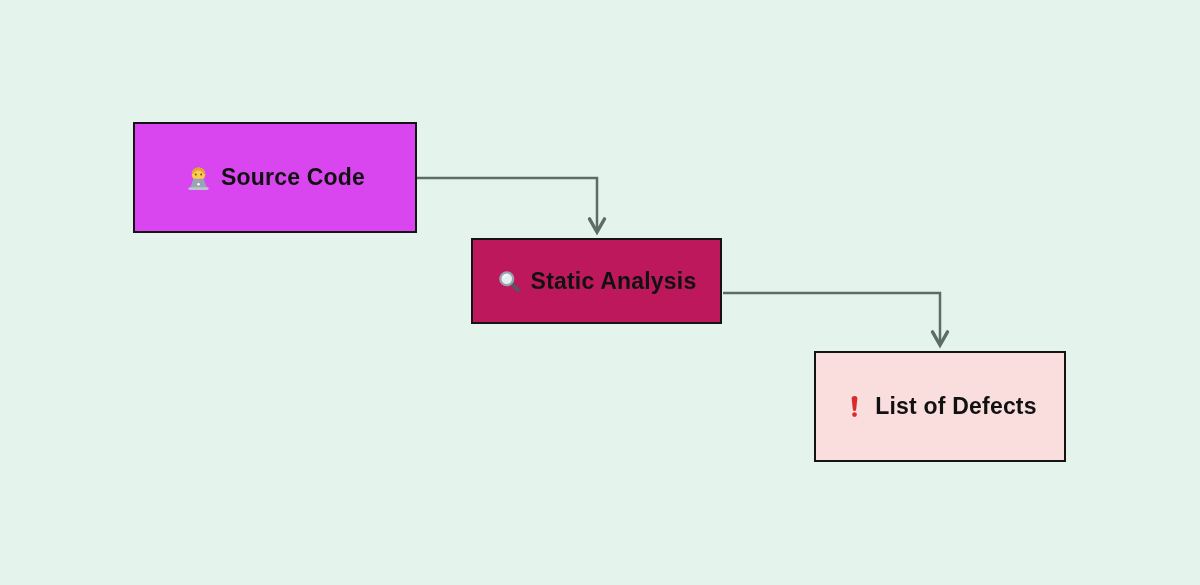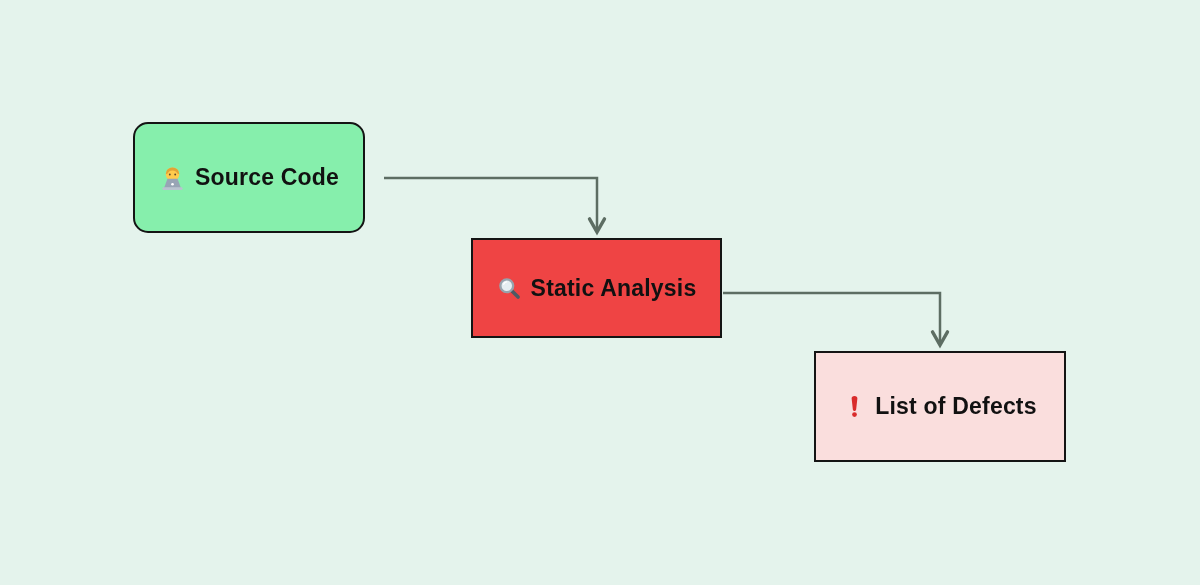--- a/index.html
+++ b/index.html
@@ -33,28 +33,27 @@
     color: #111111;
     letter-spacing: 0.2px;
   }
   .node .icon {
     display: inline-flex;
     align-items: center;
     justify-content: center;
   }
   .node-source {
     left: 133px; top: 122px;
-    width: 232px; height: 111px;
-    background: #86efac;
-    border-radius: 15px;
+    width: 284px; height: 111px;
+    background: #d946ef;
   }
   .node-analysis {
     left: 471px; top: 238px;
-    width: 251px; height: 100px;
-    background: #ef4444;
+    width: 251px; height: 86px;
+    background: #be185d;
   }
   .node-defects {
     left: 814px; top: 351px;
     width: 252px; height: 111px;
     background: #fadedd;
     text-align: right;
   }
 </style>
 </head>
 <body>

